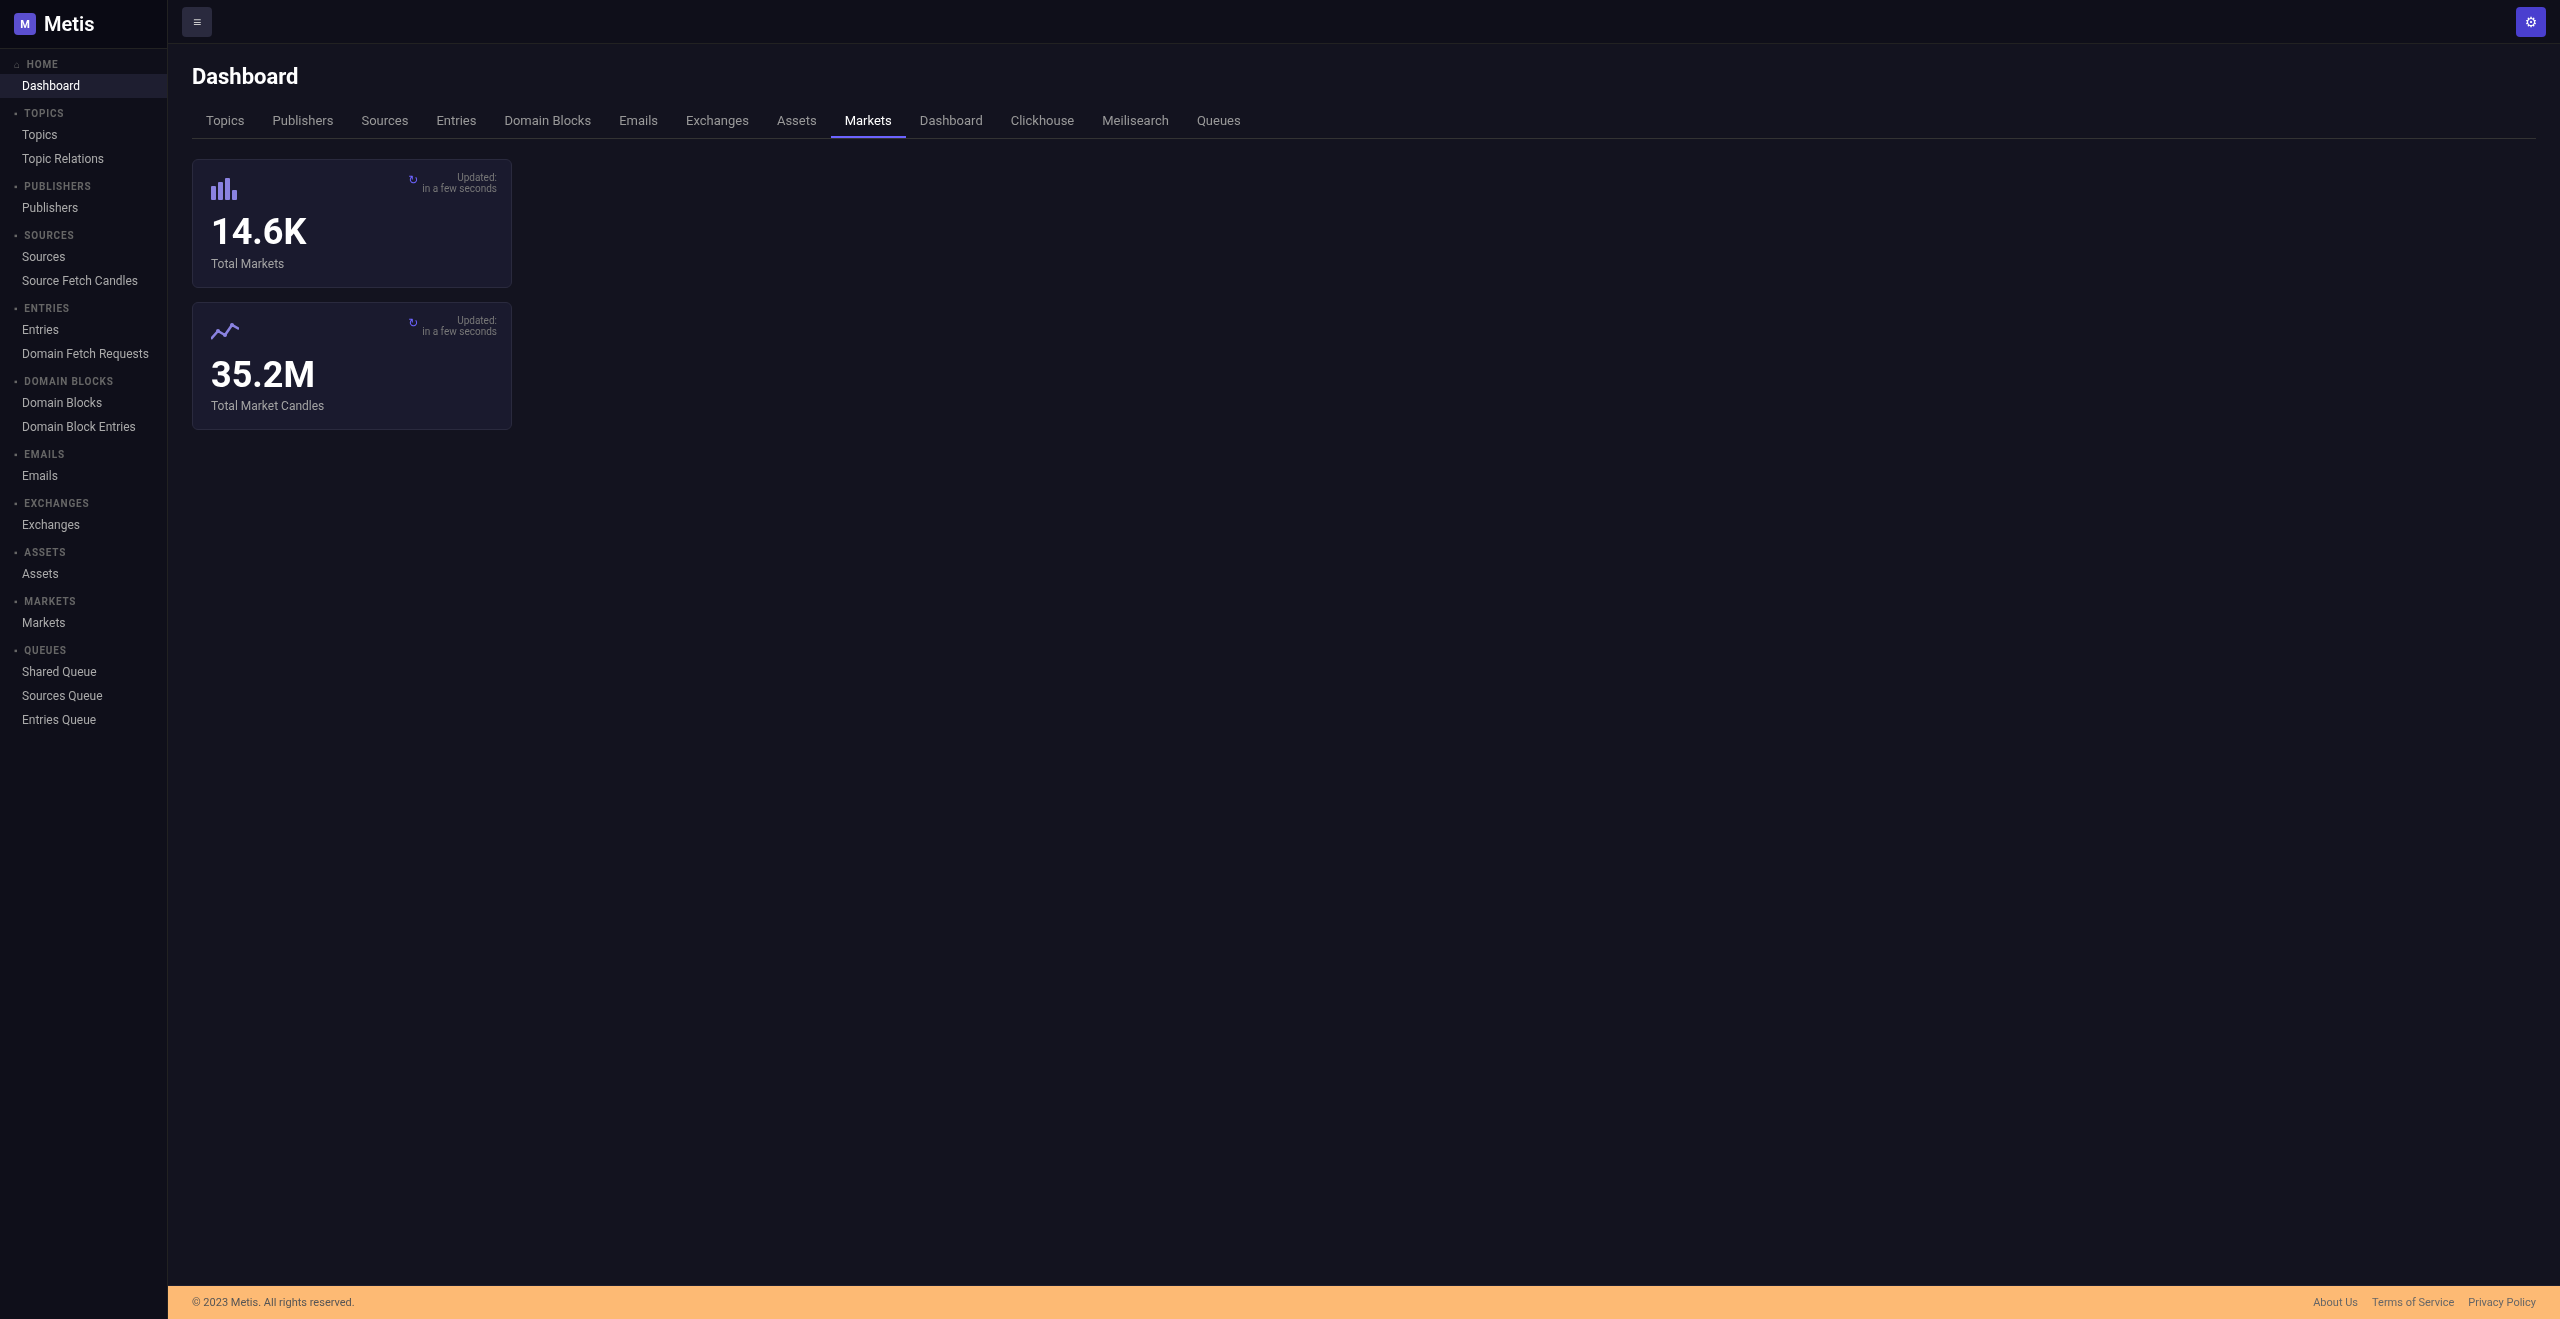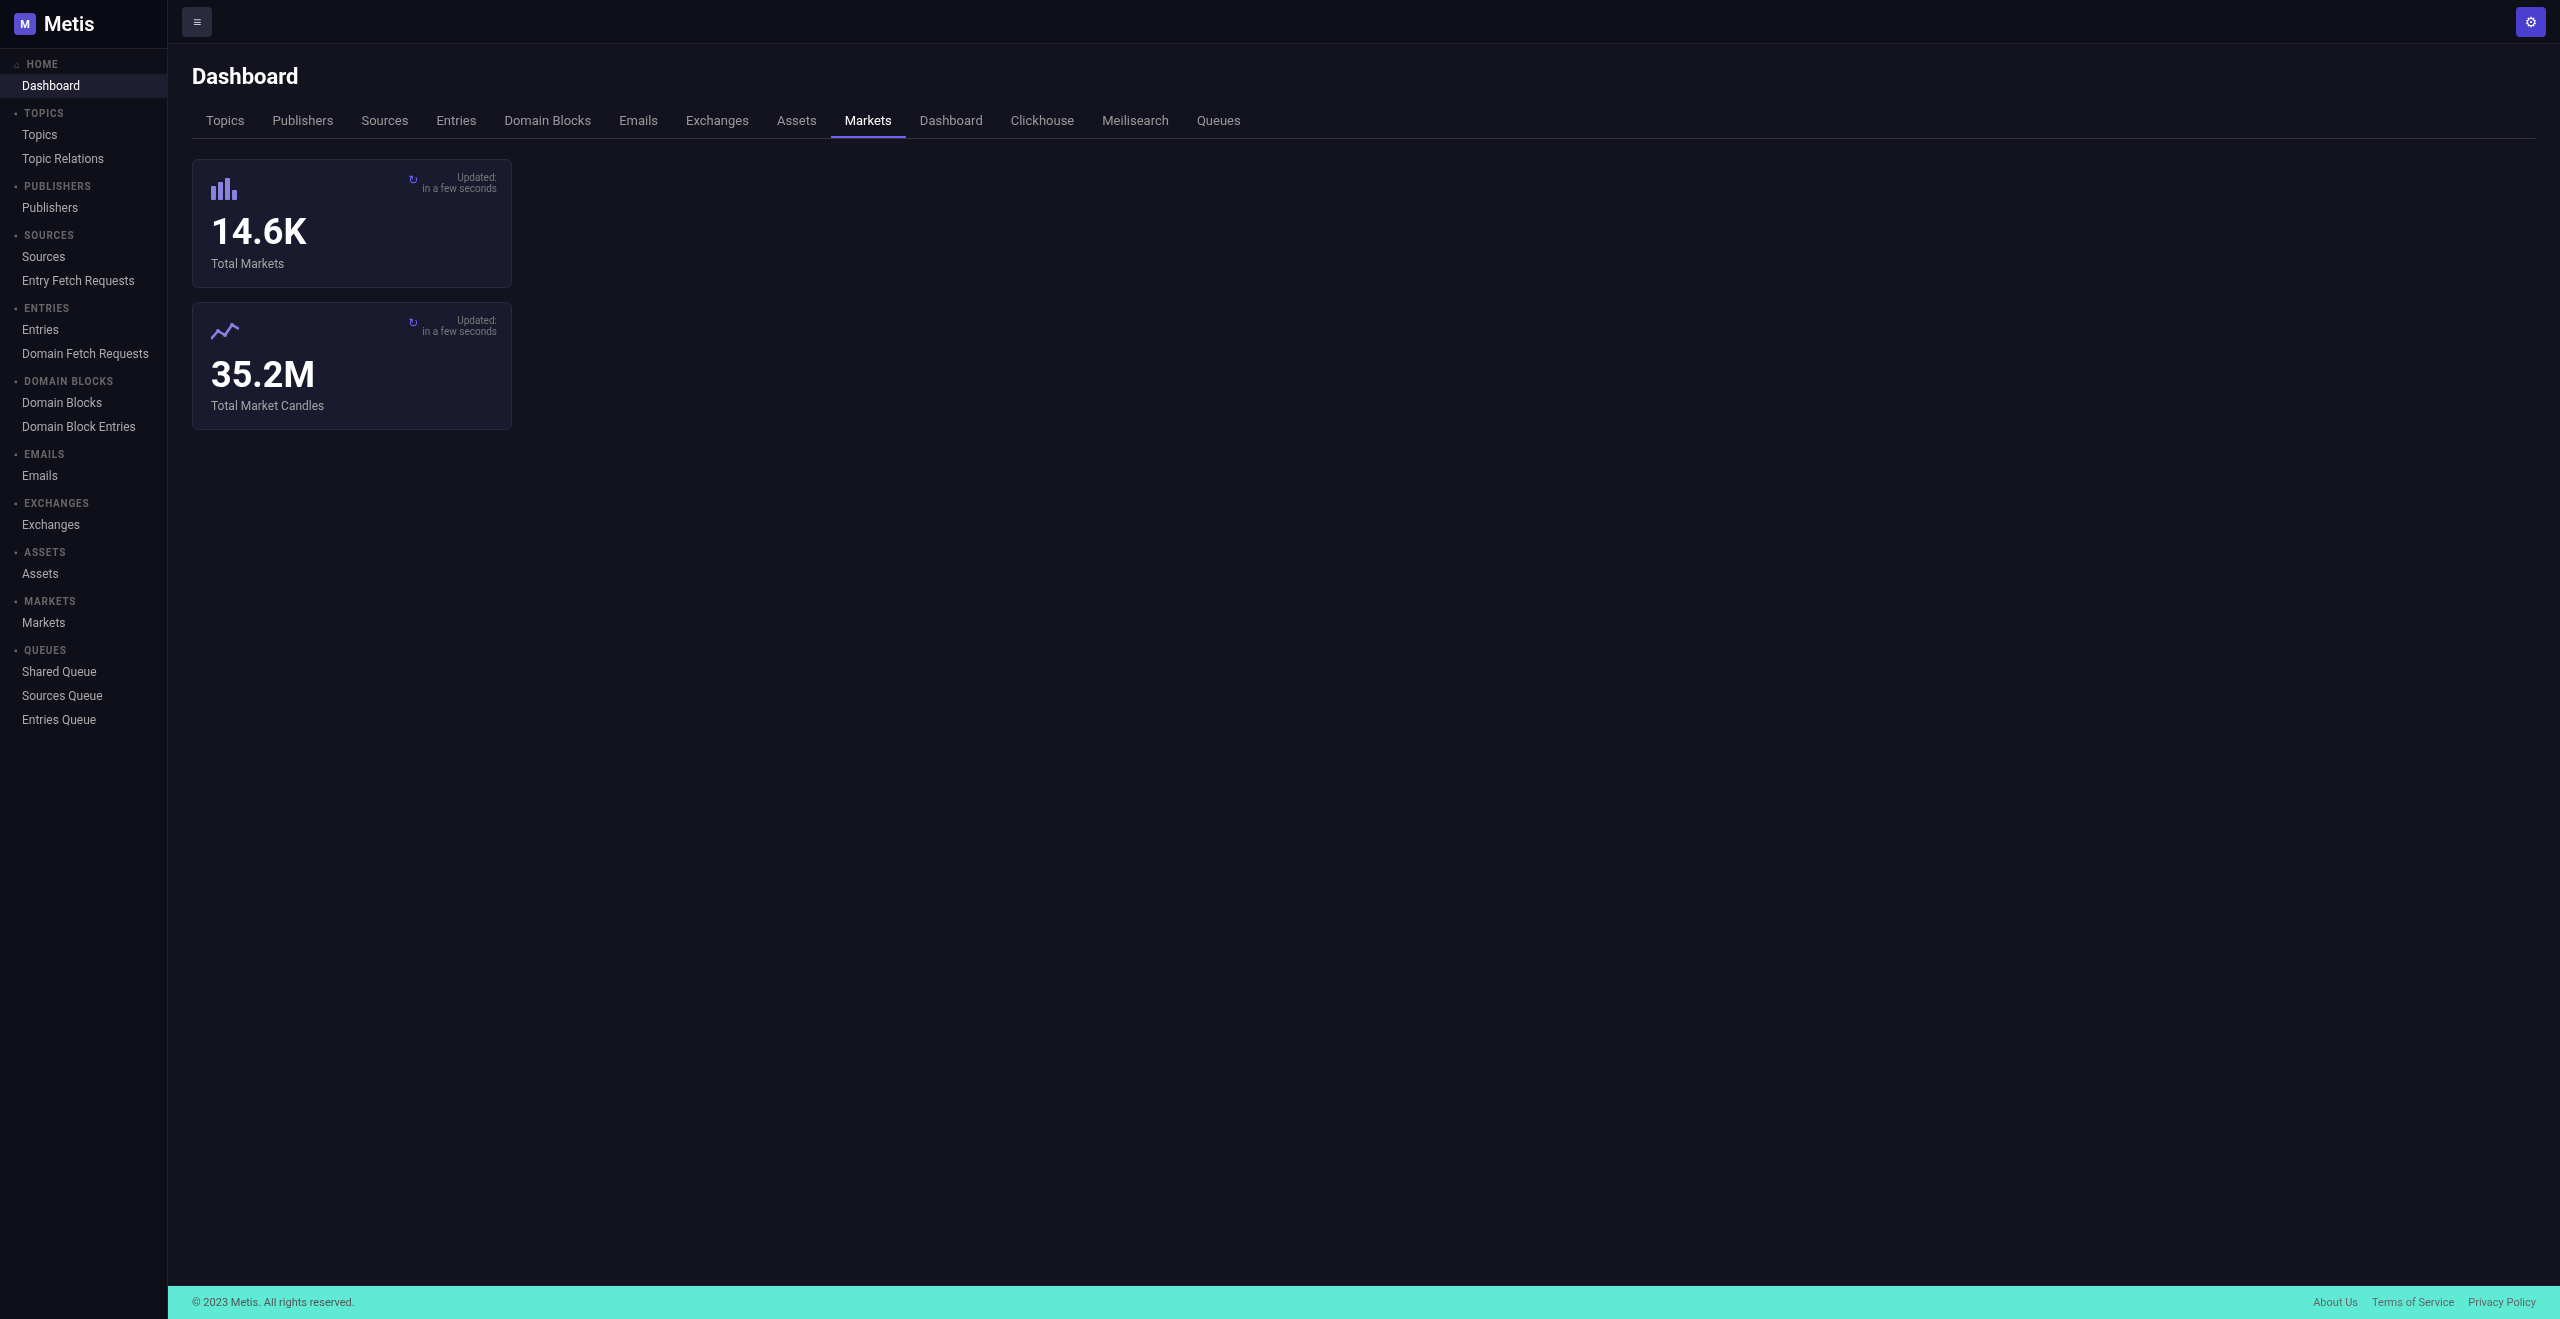--- a/index.html
+++ b/index.html
@@ -142,21 +142,21 @@
     .card-value {
       font-size: 36px; font-weight: 700; color: #fff;
       line-height: 1.1;
     }
     .card-label {
       font-size: 12px; color: #a3a3a3; margin-top: 4px;
     }
 
     
     #footer {
-      background: #5eead4;
+      background: #fdba74;
       padding: 10px 24px;
       display: flex;
       justify-content: space-between;
       align-items: center;
       font-size: 11px;
       color: #555;
       border-top: 1px solid #1e1e2e;
     }
     .footer-links { display: flex; gap: 14px; }
     .footer-link { color: #666; cursor: pointer; }
@@ -190,21 +190,21 @@
     <div class="sidebar-section-label">
       <span>▪</span>
       <span>PUBLISHERS</span>
     </div>
     <div class="sidebar-item">Publishers</div>
     <div class="sidebar-section-label">
       <span>▪</span>
       <span>SOURCES</span>
     </div>
     <div class="sidebar-item">Sources</div>
-    <div class="sidebar-item">Entry Fetch Requests</div>
+    <div class="sidebar-item">Source Fetch Candles</div>
     <div class="sidebar-section-label">
       <span>▪</span>
       <span>ENTRIES</span>
     </div>
     <div class="sidebar-item">Entries</div>
     <div class="sidebar-item">Domain Fetch Requests</div>
     <div class="sidebar-section-label">
       <span>▪</span>
       <span>DOMAIN BLOCKS</span>
     </div>

